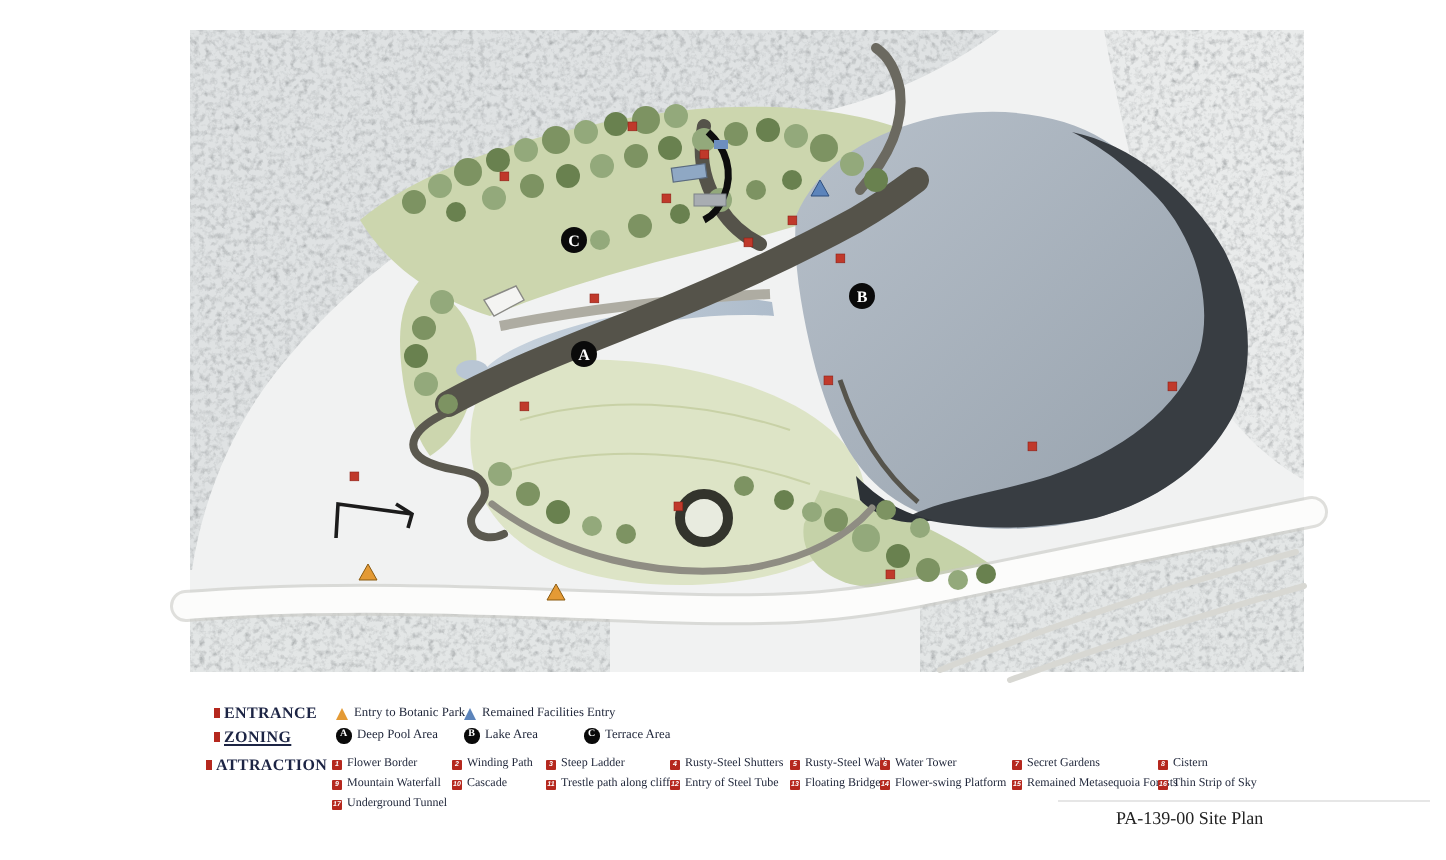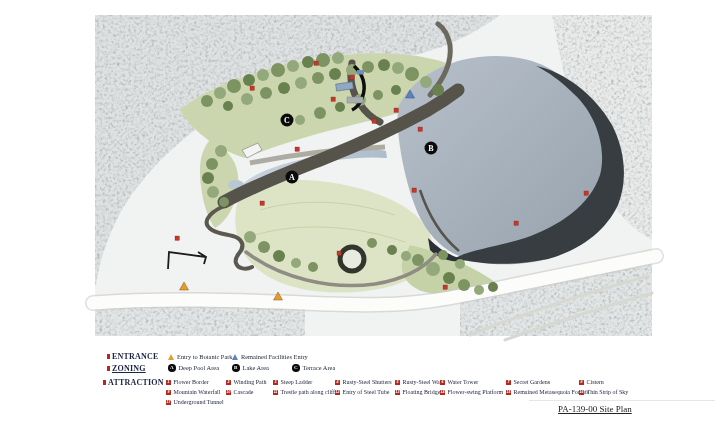--- a/index.html
+++ b/index.html
@@ -17,21 +17,21 @@
   .zc{width:7.5px;height:7.5px;border-radius:50%;background:#0a0a0a;color:#fff;
       font-weight:bold;font-size:5px;display:inline-flex;align-items:center;justify-content:center;
       margin-right:3px;flex:none;font-family:"Liberation Serif",serif;}
   .att-row{position:absolute;display:flex;align-items:center;height:10px;}
   .att{display:inline-flex;align-items:center;white-space:nowrap;font-size:6px;color:#1d2438;flex:none;}
   .badge{width:5px;height:5px;background:#b5281e;color:#fff;font-family:"Liberation Sans",sans-serif;
          font-weight:bold;font-size:3.5px;line-height:5px;display:inline-flex;align-items:center;
          justify-content:center;margin-right:2.5px;border-radius:.5px;flex:none;}
   .c1{width:60px;} .c2{width:47px;} .c3{width:62px;} .c4{width:60px;}
   .c5{width:45px;} .c6{width:66px;} .c7{width:73px;} .c8{width:60px;}
-  .sheet-title{position:absolute;left:558px;top:404px;font-size:9px;color:#222;white-space:nowrap;text-decoration:underline;}
+  .sheet-title{position:absolute;left:558px;top:404px;font-size:9px;color:#222;white-space:nowrap;}
   .sheet-line{position:absolute;left:529px;top:400px;width:186px;height:1px;background:#e6e6e6;}
 </style>
 </head>
 <body>
 
 <div class="page">
 
   <svg class="map-svg" width="723" height="430" viewBox="0 0 723 430">
     <defs>
       <filter id="speck" x="-5%" y="-5%" width="110%" height="110%">

